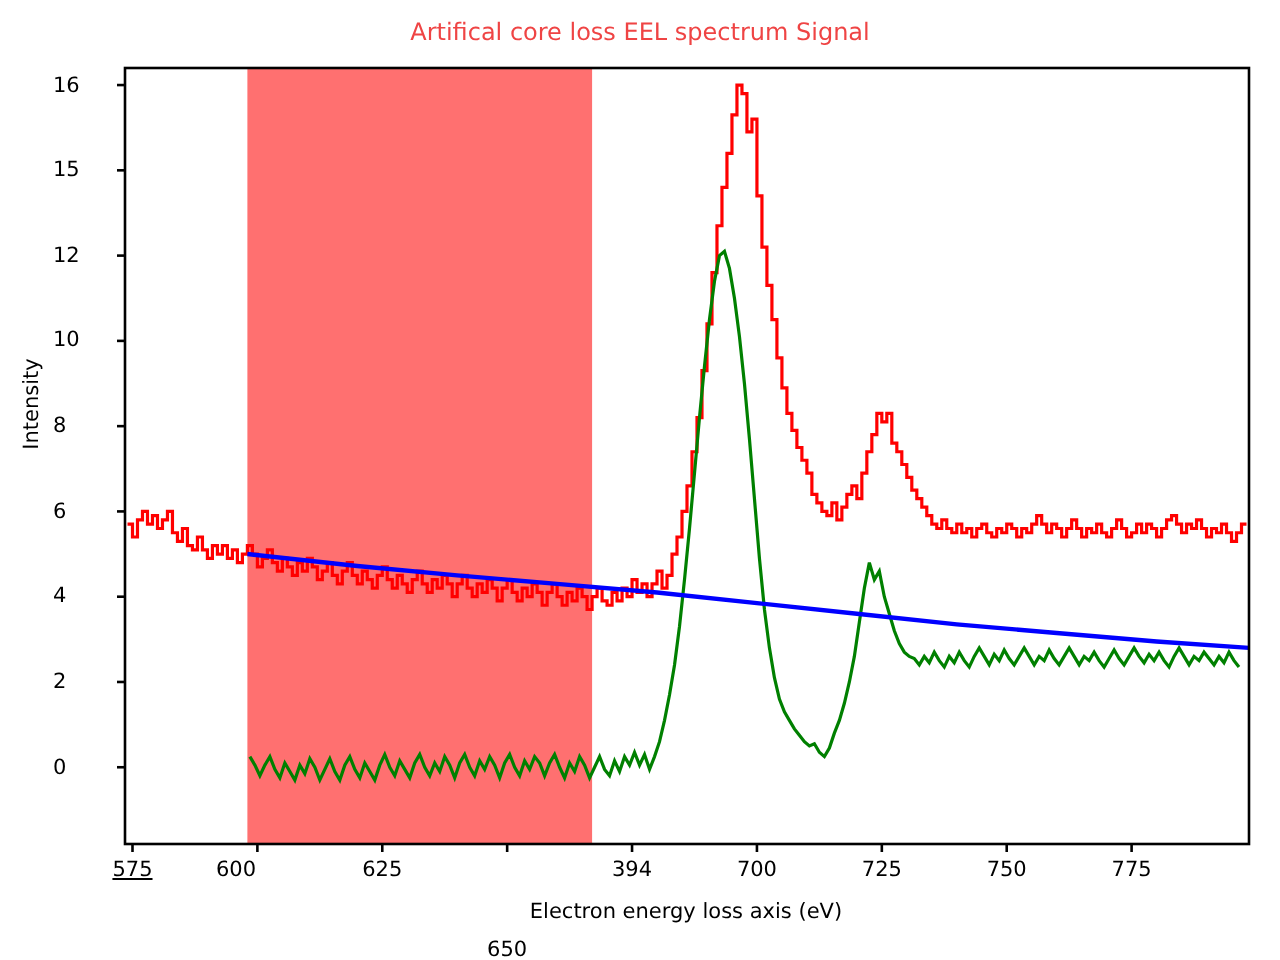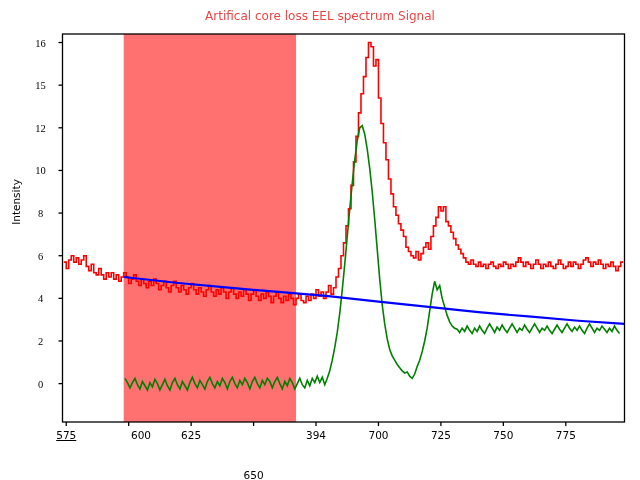--- a/index.html
+++ b/index.html
@@ -58,22 +58,21 @@
     position: absolute;
     font-size: 10.5px;
     color: #000000;
     white-space: nowrap;
   }
   .xtick-label {
     transform: translateX(-50%);
   }
   .ytick-label {
     transform: translateY(-50%);
-    text-align: center;
-    font-family: Liberation Serif, serif;
+    text-align: left;
   }
 </style>
 </head>
 <body>
 
 <div id="figure">
 
   <div id="chart-title">Artifical core loss EEL spectrum Signal</div>
 
   <svg id="plot-svg" width="640" height="480">
@@ -105,24 +104,25 @@
         <line x1="58.5" y1="255.7142857142857" x2="62.5" y2="255.7142857142857" stroke="#000000" stroke-width="1.3"></line>
         <line x1="58.5" y1="213.07692307692304" x2="62.5" y2="213.07692307692304" stroke="#000000" stroke-width="1.3"></line>
         <line x1="58.5" y1="170.43956043956044" x2="62.5" y2="170.43956043956044" stroke="#000000" stroke-width="1.3"></line>
         <line x1="58.5" y1="127.80219780219778" x2="62.5" y2="127.80219780219778" stroke="#000000" stroke-width="1.3"></line>
         <line x1="58.5" y1="85.16483516483515" x2="62.5" y2="85.16483516483515" stroke="#000000" stroke-width="1.3"></line>
         <line x1="58.5" y1="42.52747252747247" x2="62.5" y2="42.52747252747247" stroke="#000000" stroke-width="1.3"></line>
       </g>
   </svg>
 
   <div id="y-axis-label">Intensity</div>
+  <div id="x-axis-label">Electron energy loss axis (eV)</div>
 
   <div id="tick-labels">
       <div class="tick-label xtick-label" style="left: 66.2467px; top: 429px; text-decoration: underline;">575</div>
-      <div class="tick-label xtick-label" style="left: 141px; top: 429px;">600</div>
+      <div class="tick-label xtick-label" style="left: 118px; top: 429px;">600</div>
       <div class="tick-label xtick-label" style="left: 191.136px; top: 429px;">625</div>
       <div class="tick-label xtick-label" style="left: 253.58px; top: 429px; margin-top: 40px;">650</div>
       <div class="tick-label xtick-label" style="left: 316.024px; top: 429px;">394</div>
       <div class="tick-label xtick-label" style="left: 378.469px; top: 429px;">700</div>
       <div class="tick-label xtick-label" style="left: 440.913px; top: 429px;">725</div>
       <div class="tick-label xtick-label" style="left: 503.358px; top: 429px;">750</div>
       <div class="tick-label xtick-label" style="left: 565.802px; top: 429px;">775</div>
       <div class="tick-label ytick-label" style="left: 26.5px; width: 28px; top: 383.626px;">0</div>
       <div class="tick-label ytick-label" style="left: 26.5px; width: 28px; top: 340.989px;">2</div>
       <div class="tick-label ytick-label" style="left: 26.5px; width: 28px; top: 298.352px;">4</div>

